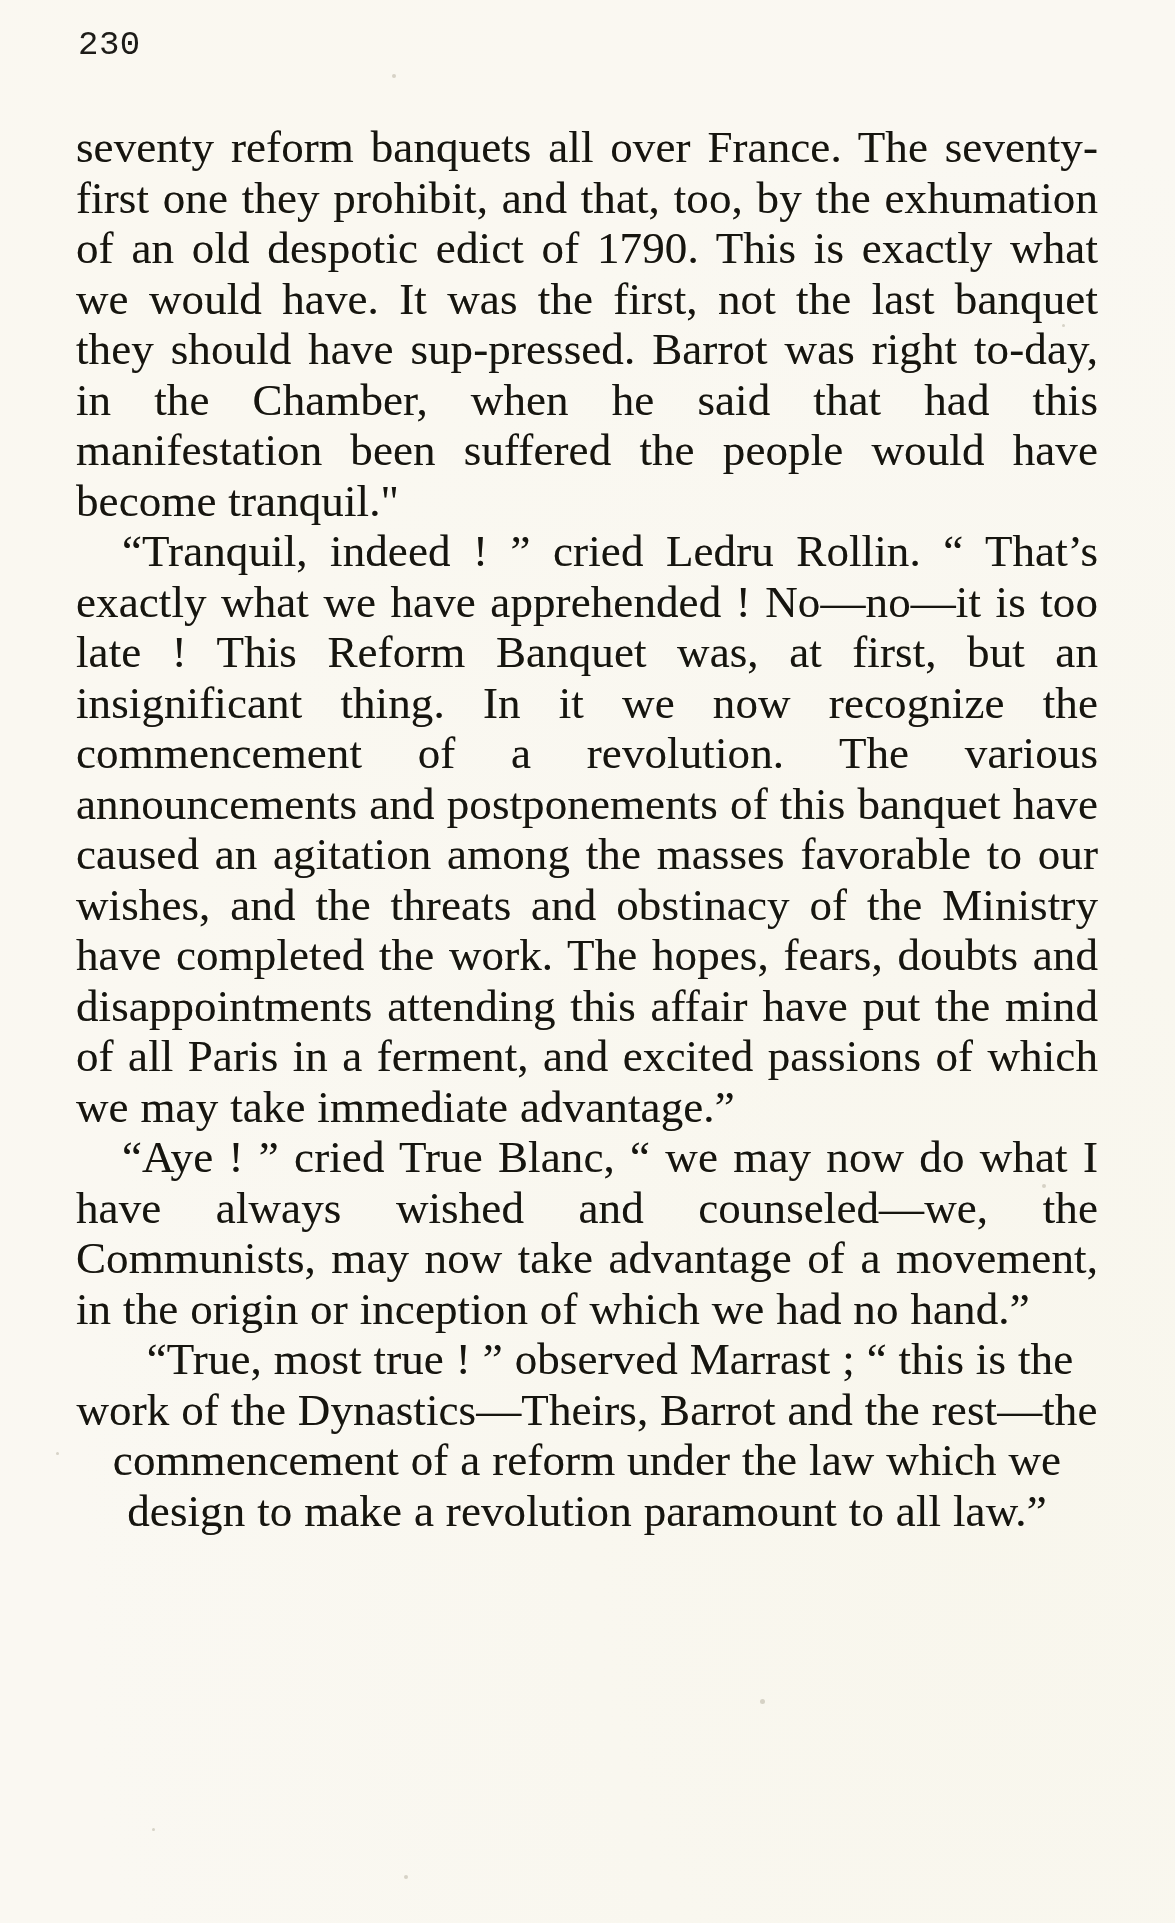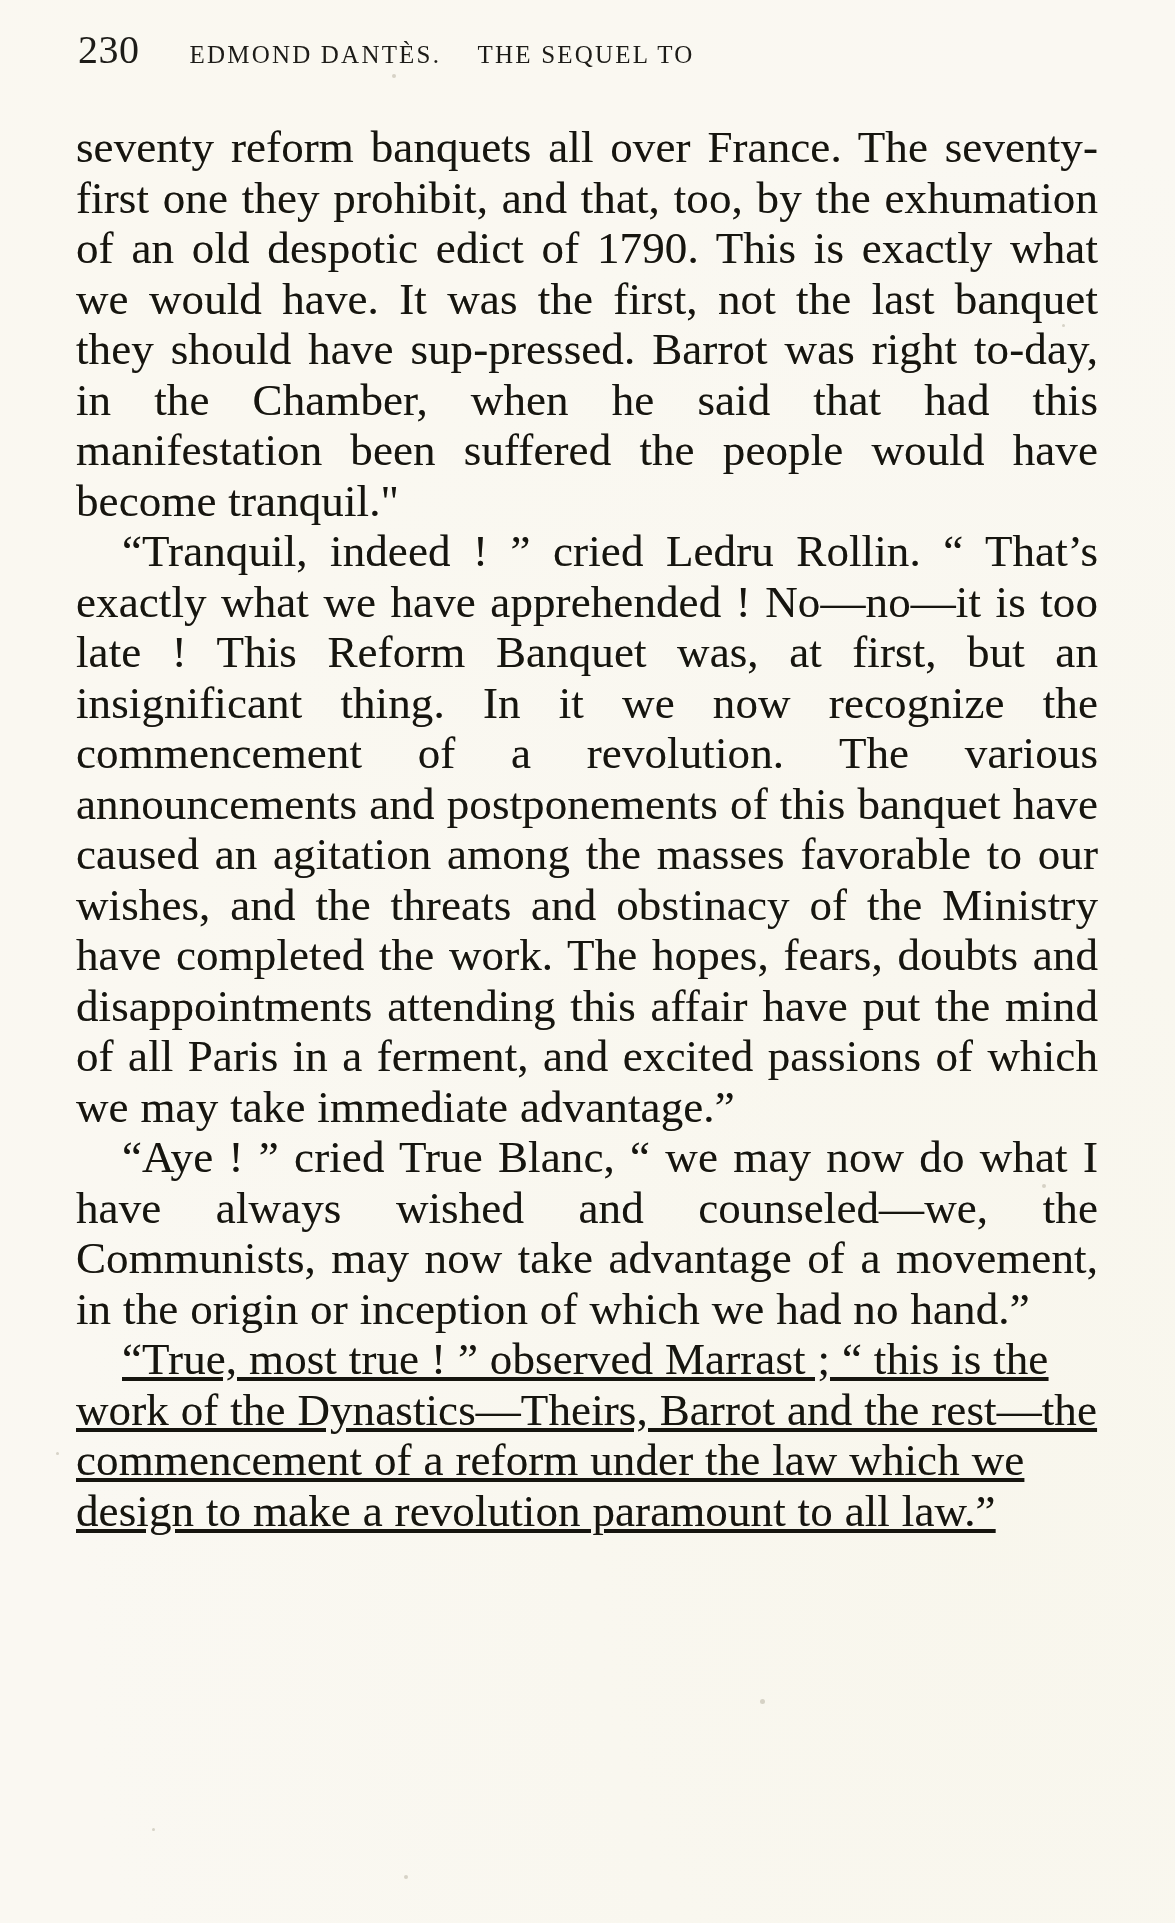--- a/index.html
+++ b/index.html
@@ -34,24 +34,24 @@
   .header {
     position: absolute;
     top: 26px;
     left: 78px;
     right: 80px;
     height: 46px;
     display: flex;
     align-items: baseline;
   }
   .folio {
-    font-size: 40px;
+    font-size: 34px;
     letter-spacing: 0.5px;
     color: #1d1c18;
-    font-family: Liberation Serif, serif;
+    font-family: Liberation Mono, monospace;
   }
   .runhead {
     margin-left: 50px;
     font-size: 25px;
     letter-spacing: 2.2px;
     color: #1d1c18;
     font-variant: small-caps;
     text-transform: uppercase;
     white-space: nowrap;
   }
@@ -72,39 +72,34 @@
     text-justify: inter-word;
     color: #16150f;
     letter-spacing: 0.1px;
     word-spacing: 0.5px;
     hyphens: manual;
   }
   p.para.indent {
     text-indent: 46px;
   }
   p.para.last {
-    text-align: left;
-    text-decoration: underline;
+    text-align: center;
   }
   
   .body-col p.para {
     text-shadow: 0 0 0.4px rgba(20,18,12,0.35);
   }
 </style>
 </head>
 <body>
 
 <div class="page">
 
   <div class="header">
     <span class="folio">230</span>
-    <span class="runhead">
-      <span>EDMOND DANTÈS.</span>
-      <span class="part2">THE SEQUEL TO</span>
-    </span>
   </div>
 
   <div class="body-col">
     <p class="para">seventy reform banquets all over France. The seventy-first one they prohibit, and that, too, by the exhumation of an old despotic edict of 1790. This is exactly what we would have. It was the first, not the last banquet they should have sup-pressed. Barrot was right to-day, in the Chamber, when he said that had this manifestation been suffered the people would have become tranquil."</p>
     <p class="para indent">“Tranquil, indeed ! ” cried Ledru Rollin. “ That’s exactly what we have apprehended ! No—no—it is too late ! This Reform Banquet was, at first, but an insignificant thing. In it we now recognize the commencement of a revolution. The various announcements and postponements of this banquet have caused an agitation among the masses favorable to our wishes, and the threats and obstinacy of the Ministry have completed the work. The hopes, fears, doubts and disappointments attending this affair have put the mind of all Paris in a ferment, and excited passions of which we may take immediate advantage.”</p>
     <p class="para indent">“Aye ! ” cried True Blanc, “ we may now do what I have always wished and counseled—we, the Communists, may now take advantage of a movement, in the origin or inception of which we had no hand.”</p>
     <p class="para indent last">“True, most true ! ” observed Marrast ; “ this is the work of the Dynastics—Theirs, Barrot and the rest—the commencement of a reform under the law which we design to make a revolution paramount to all law.”</p>
   </div>
 
   <div class="speck" style="left:392px; top:74px; width:4px; height:4px;"></div>

